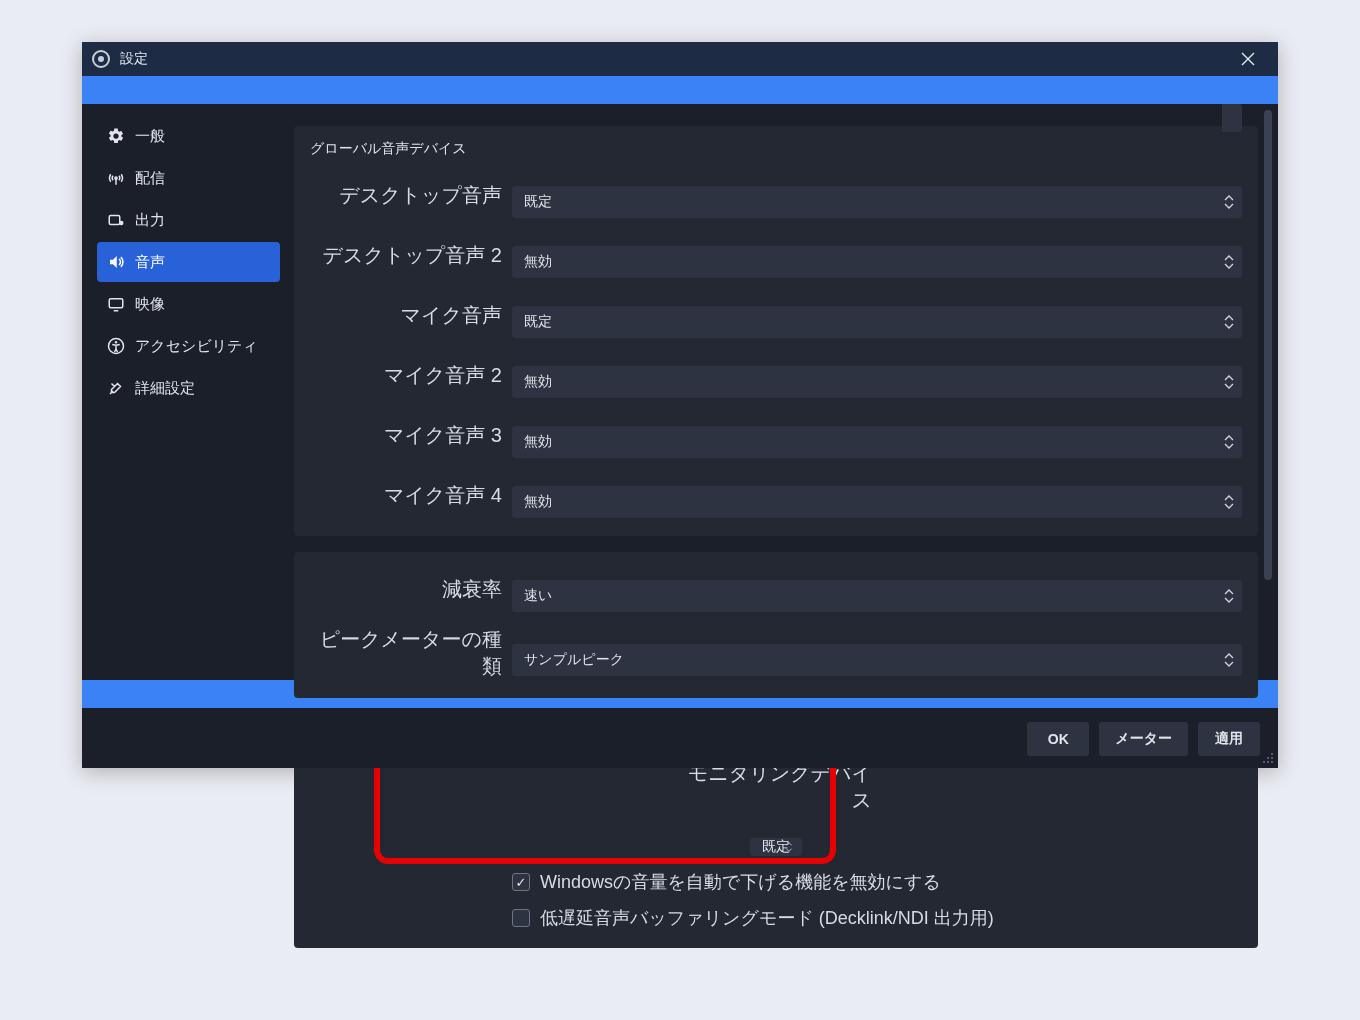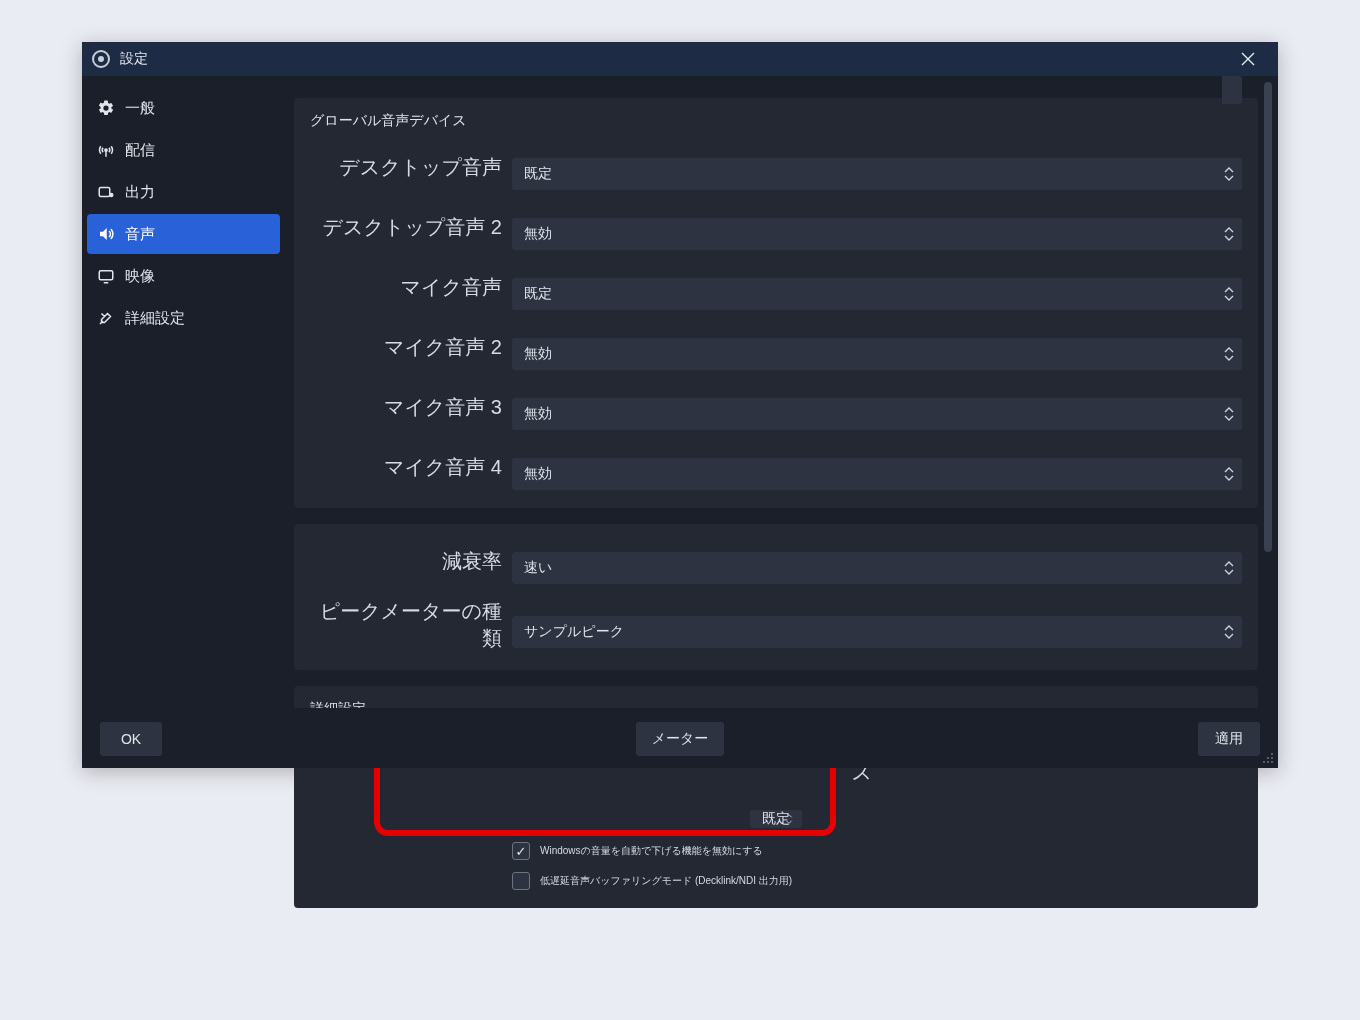--- a/index.html
+++ b/index.html
@@ -13,24 +13,25 @@
     height: 1020px;
     position: relative;
     overflow: hidden;
   }
   .window {
     position: absolute;
     left: 82px;
     top: 42px;
     width: 1196px;
     height: 726px;
-    background: #a21caf;
+    background: #3b82f6;
     display: flex;
     flex-direction: column;
     box-shadow: 0 4px 20px rgba(0,0,0,0.25);
+    gap: 28px;
   }
   .titlebar {
     height: 34px;
     background: #1d2c44;
     display: flex;
     align-items: center;
     padding: 0 10px;
     flex-shrink: 0;
   }
   .titlebar .app-icon {
@@ -58,21 +59,21 @@
   .body {
     flex: 1;
     display: flex;
     background: #1b1f2a;
     min-height: 0;
   }
 
   .sidebar {
     width: 206px;
     background: #1b1f2a;
-    padding: 12px 8px 12px 5px;
+    padding: 12px 8px 12px 15px;
     display: flex;
     flex-direction: column;
     gap: 2px;
   }
   .side-item {
     display: flex;
     align-items: center;
     height: 40px;
     padding: 0 10px;
     border-radius: 4px;
@@ -179,21 +180,21 @@
   }
   .combobox .stepper svg { width: 10px; height: 6px; margin: 0 auto; display:block; }
 
   .checkrow {
     display: flex;
     align-items: center;
     gap: 10px;
     margin-left: 202px;
     margin-bottom: 12px;
     color: #d6dbe4;
-    font-size: 10px;
+    font-size: 18px;
   }
   .checkrow:last-child{margin-bottom:0;}
   .checkbox {
     width: 18px; height: 18px;
     border: 1px solid #6c7484;
     border-radius: 3px;
     background: #2d3340;
     display: flex; align-items: center; justify-content: center;
     flex-shrink: 0;
     cursor: pointer;
@@ -214,25 +215,26 @@
     right: 418px;
     top: -8px;
     bottom: -8px;
   }
 
   .footer {
     height: 60px;
     background: #1b1f2a;
     display: flex;
     align-items: center;
-    justify-content: space-between;
+    justify-content: flex-end;
     gap: 10px;
     padding: 0 18px;
     border-top: 1px solid #1b1f2a;
     position: relative;
+    font-weight: bold;
   }
   .footer .btn {
     min-width: 62px;
     height: 34px;
     padding: 0 16px;
     background: #2d3340;
     border-radius: 3px;
     display: flex;
     align-items: center;
     justify-content: center;
@@ -305,20 +307,30 @@
         <span class="icon">
             <svg viewBox="0 0 24 24" fill="none" stroke="currentColor" stroke-width="2">
               <rect x="3" y="5" width="18" height="12" rx="2"></rect>
               <path d="M9 21h6"></path>
             </svg>
           </span>
         <span class="label">映像</span>
       </div>
       <div class="side-item">
         <span class="icon">
+            <svg viewBox="0 0 24 24" fill="currentColor">
+              <circle cx="12" cy="12" r="10" fill="none" stroke="currentColor" stroke-width="2"></circle>
+              <circle cx="12" cy="7" r="1.6"></circle>
+              <path d="M7 10l5 1 5-1M12 11v5l-2 4M12 16l2 4" fill="none" stroke="currentColor" stroke-width="2"></path>
+            </svg>
+          </span>
+        <span class="label">アクセシビリティ</span>
+      </div>
+      <div class="side-item">
+        <span class="icon">
             <svg viewBox="0 0 24 24" fill="none" stroke="currentColor" stroke-width="2">
               <path d="M14 6l4 4-8 8H6v-4l8-8zM6 6l4 4M4 20l4-4"></path>
             </svg>
           </span>
         <span class="label">詳細設定</span>
       </div>
     </div>
 
     <div class="content-wrap">
       <div class="content">

